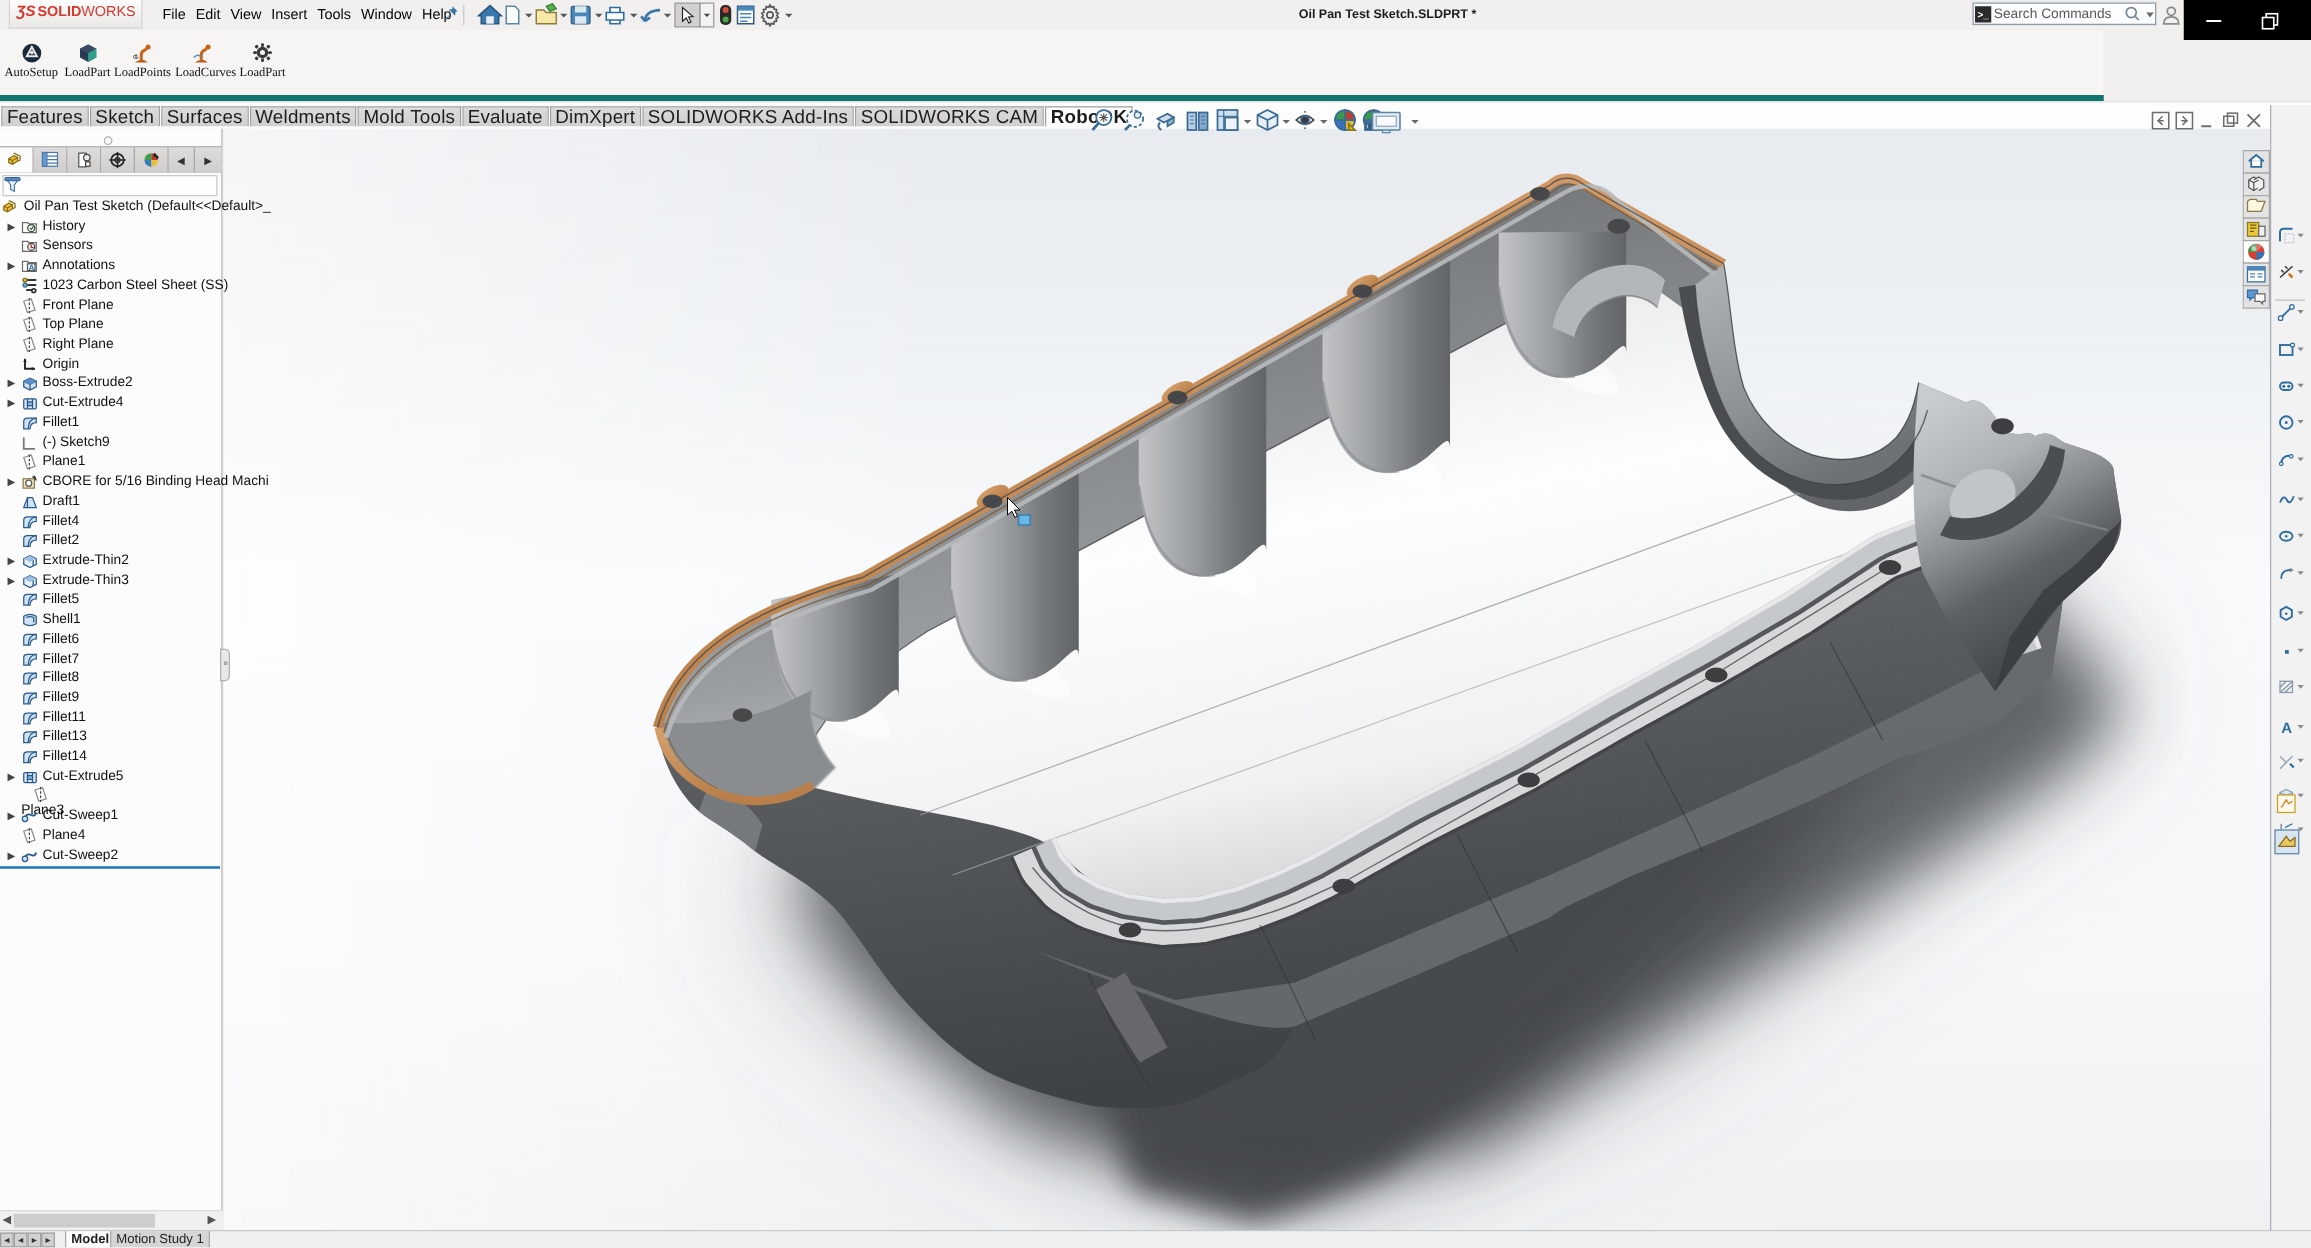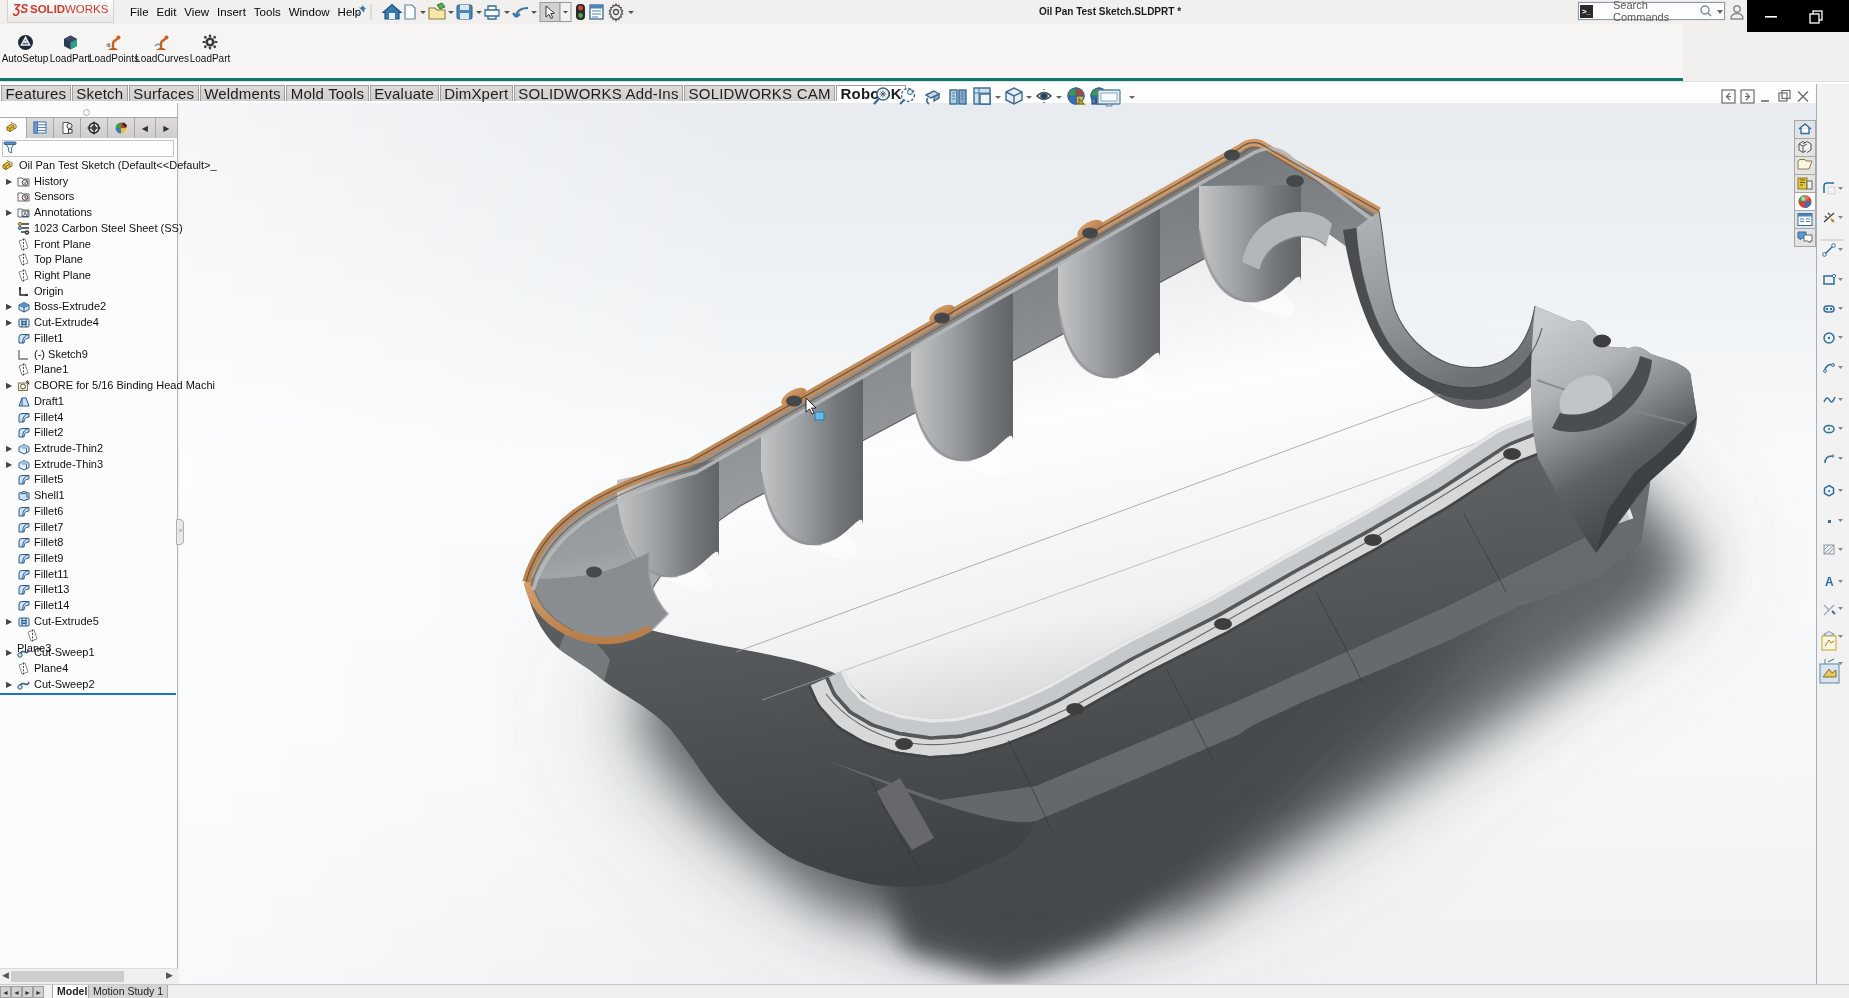--- a/index.html
+++ b/index.html
@@ -8,25 +8,25 @@
 .abs { position:absolute; }
 
 
 #menubar { left:0; top:0; width:1849px; height:24px; background:#f1f0ef; }
 #logo { left:7px; top:0; width:107px; height:23px; background:linear-gradient(180deg,#fdfdfd,#e9e8e7); border:1px solid #d5d4d3; border-top:none; display:flex; justify-content:center; }
 .menus { left:126px; top:0; height:24px; display:flex; align-items:center; }
 .menus span { padding:0 4px; font-size:11.5px; color:#050505; font-weight:400; }
 #wintitle { left:980px; top:0; width:260px; height:24px; line-height:24px; text-align:center; font-size:10px; font-weight:700; color:#1c1c1c; }
 #searchbox { left:1578px; top:2px; width:147px; height:18px; background:#fcfdfe; border:1px solid #8f9aa6; box-shadow:0 0 0 1px #e5e8ea; display:flex; align-items:center; }
 #searchbox .term { width:13px; height:13px; background:#2b2b2b; margin-left:1px; color:#fff; font-size:8px; line-height:13px; text-align:center; font-weight:700;}
-#searchbox .stext { font-size:11px; color:#5a5a5a; margin-left:20px; flex:1; }
+#searchbox .stext { font-size:11px; color:#5a5a5a; margin-left:2px; flex:1; }
 #blackcorner { left:1747px; top:0; width:102px; height:32px; background:#000; }
 
 
-#ribbon { left:0; top:24px; width:1683px; height:57px; background:#f6f5f4; border-bottom:3px solid #0f766e; }
+#ribbon { left:0; top:24px; width:1683px; height:57px; background:#f6f5f4; border-bottom:5px solid #0f766e;font-family:Liberation Serif, serif; }
 .rbtn { position:absolute; top:10px; width:54px; text-align:center; }
 .rbtn .ric { height:16px; margin-bottom:3px; display:flex; justify-content:center; align-items:center;}
 .rbtn .rlb { font-size:10px; color:#111; font-weight:400; }
 
 
 #tabrow { left:0; top:81px; width:1849px; height:22px; background:#fdfdfd; border-top:1px solid #e0e0e0;}
 #tabrow .tabs { position:absolute; left:1px; top:3px; display:flex; height:17px; }
 .tab { background:linear-gradient(180deg,#dcdbda,#d0cfce); border:1px solid #9f9f9f; border-bottom:none; margin-right:1px; padding:0 3.5px; font-size:15px; color:#1d1d1d; line-height:15px; height:16px; letter-spacing:0.2px;}
 .tab.active { background:#fefefe; font-weight:700; }
 

